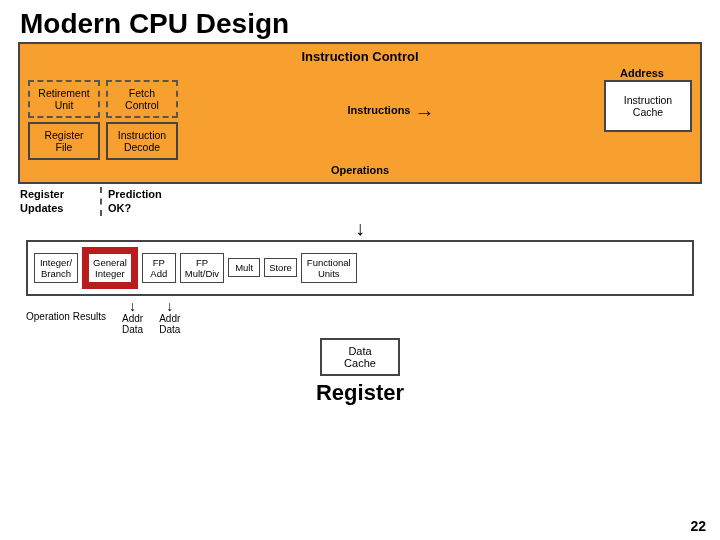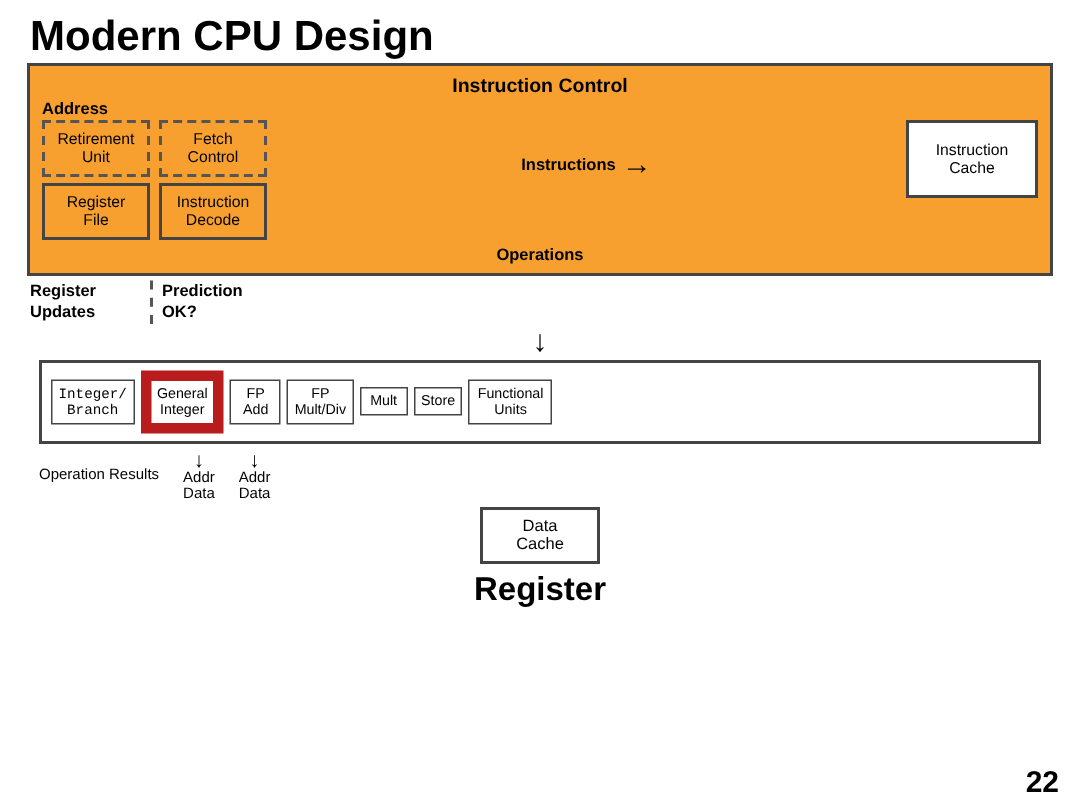--- a/index.html
+++ b/index.html
@@ -19,21 +19,21 @@
 <div style="display:flex; align-items:baseline; padding: 8px 20px 2px 20px; gap:12px;">
   <span style="font-size:28px; font-weight:bold;">Modern CPU Design</span>
 </div>
 
 <div style="padding: 0 18px; position:relative;">
 
   <div style="background:#f7a030; border:2px solid #444; padding:5px 8px 6px 8px; position:relative;">
 
     <div style="font-size:13px; font-weight:bold; text-align:center; margin-bottom:3px;">Instruction Control</div>
 
-    <div style="display:flex; flex-direction:row; margin-bottom:1px;">
+    <div style="display:flex; flex-direction:row; justify-content:flex-end; margin-bottom:1px;">
       <span style="font-size:11px; font-weight:bold; margin-right:28px;">Address</span>
     </div>
 
     <div style="display:flex; flex-direction:row; align-items:flex-start; gap:6px;">
 
       <div style="display:flex; flex-direction:column; gap:4px; min-width:72px;">
         <div style="border:2px dashed #555; background:#f7a030; padding:5px 6px; font-size:10.5px; text-align:center; white-space:pre-line;">Retirement
 Unit</div>
         <div style="border:2px solid #444; background:#f7a030; padding:5px 6px; font-size:10.5px; text-align:center; white-space:pre-line;">Register
 File</div>
@@ -67,21 +67,21 @@
   <div style="display:flex; flex-direction:row; margin-top:3px; margin-left:2px; gap:0;">
     <div style="font-size:11px; font-weight:bold; white-space:pre-line; min-width:80px; padding-right:4px; line-height:1.3;">Register
 Updates</div>
     <div style="font-size:11px; font-weight:bold; white-space:pre-line; border-left:2px dashed #555; padding-left:6px; min-width:80px; line-height:1.3;">Prediction
 OK?</div>
   </div>
 
   <div style="text-align:center; font-size:20px; margin: 2px 0; line-height:1;">↓</div>
 
   <div style="display:flex; flex-direction:row; align-items:center; border:2px solid #444; padding:5px 6px; gap:4px; margin:0 8px;">
-    <div style="border:1px solid #444; padding:3px 4px; font-size:9.5px; text-align:center; white-space:pre-line; min-width:44px;font-family:Liberation Mono, monospace;">Integer/
+    <div style="border:1px solid #444; padding:3px 4px; font-size:9.5px; text-align:center; white-space:pre-line; min-width:44px;">Integer/
 Branch</div>
     <div style="border:7px solid #b91c1c; padding:3px 4px; font-size:9.5px; text-align:center; white-space:pre-line; min-width:44px;">General
 Integer</div>
     <div style="border:1px solid #444; padding:3px 4px; font-size:9.5px; text-align:center; white-space:pre-line; min-width:34px;">FP
 Add</div>
     <div style="border:1px solid #444; padding:3px 4px; font-size:9.5px; text-align:center; white-space:pre-line; min-width:44px;">FP
 Mult/Div</div>
     <div style="border:1px solid #444; padding:3px 4px; font-size:9.5px; text-align:center; white-space:pre-line; min-width:32px;">Mult</div>
     <div style="border:1px solid #444; padding:3px 4px; font-size:9.5px; text-align:center; white-space:pre-line; min-width:32px;">Store</div>
     <div style="border:1px solid #444; padding:3px 5px; font-size:9.5px; text-align:center; white-space:pre-line; min-width:52px;">Functional
@@ -107,13 +107,13 @@
 
   <div style="display:flex; justify-content:center; margin-top:3px;">
     <div style="border:2px solid #444; background:#fff; padding:5px 22px; font-size:11px; text-align:center; white-space:pre-line; min-width:80px;">Data
 Cache</div>
   </div>
 
   <div style="font-size:22px; font-weight:bold; text-align:center; margin-top:4px;">Register</div>
 
 </div>
 
-<div style="position:absolute; bottom:6px; right:14px; font-size:20px; font-weight:bold;">22</div>
+<div style="position:absolute; bottom:6px; right:14px; font-size:14px; font-weight:bold;">22</div>
 
 </body></html>

